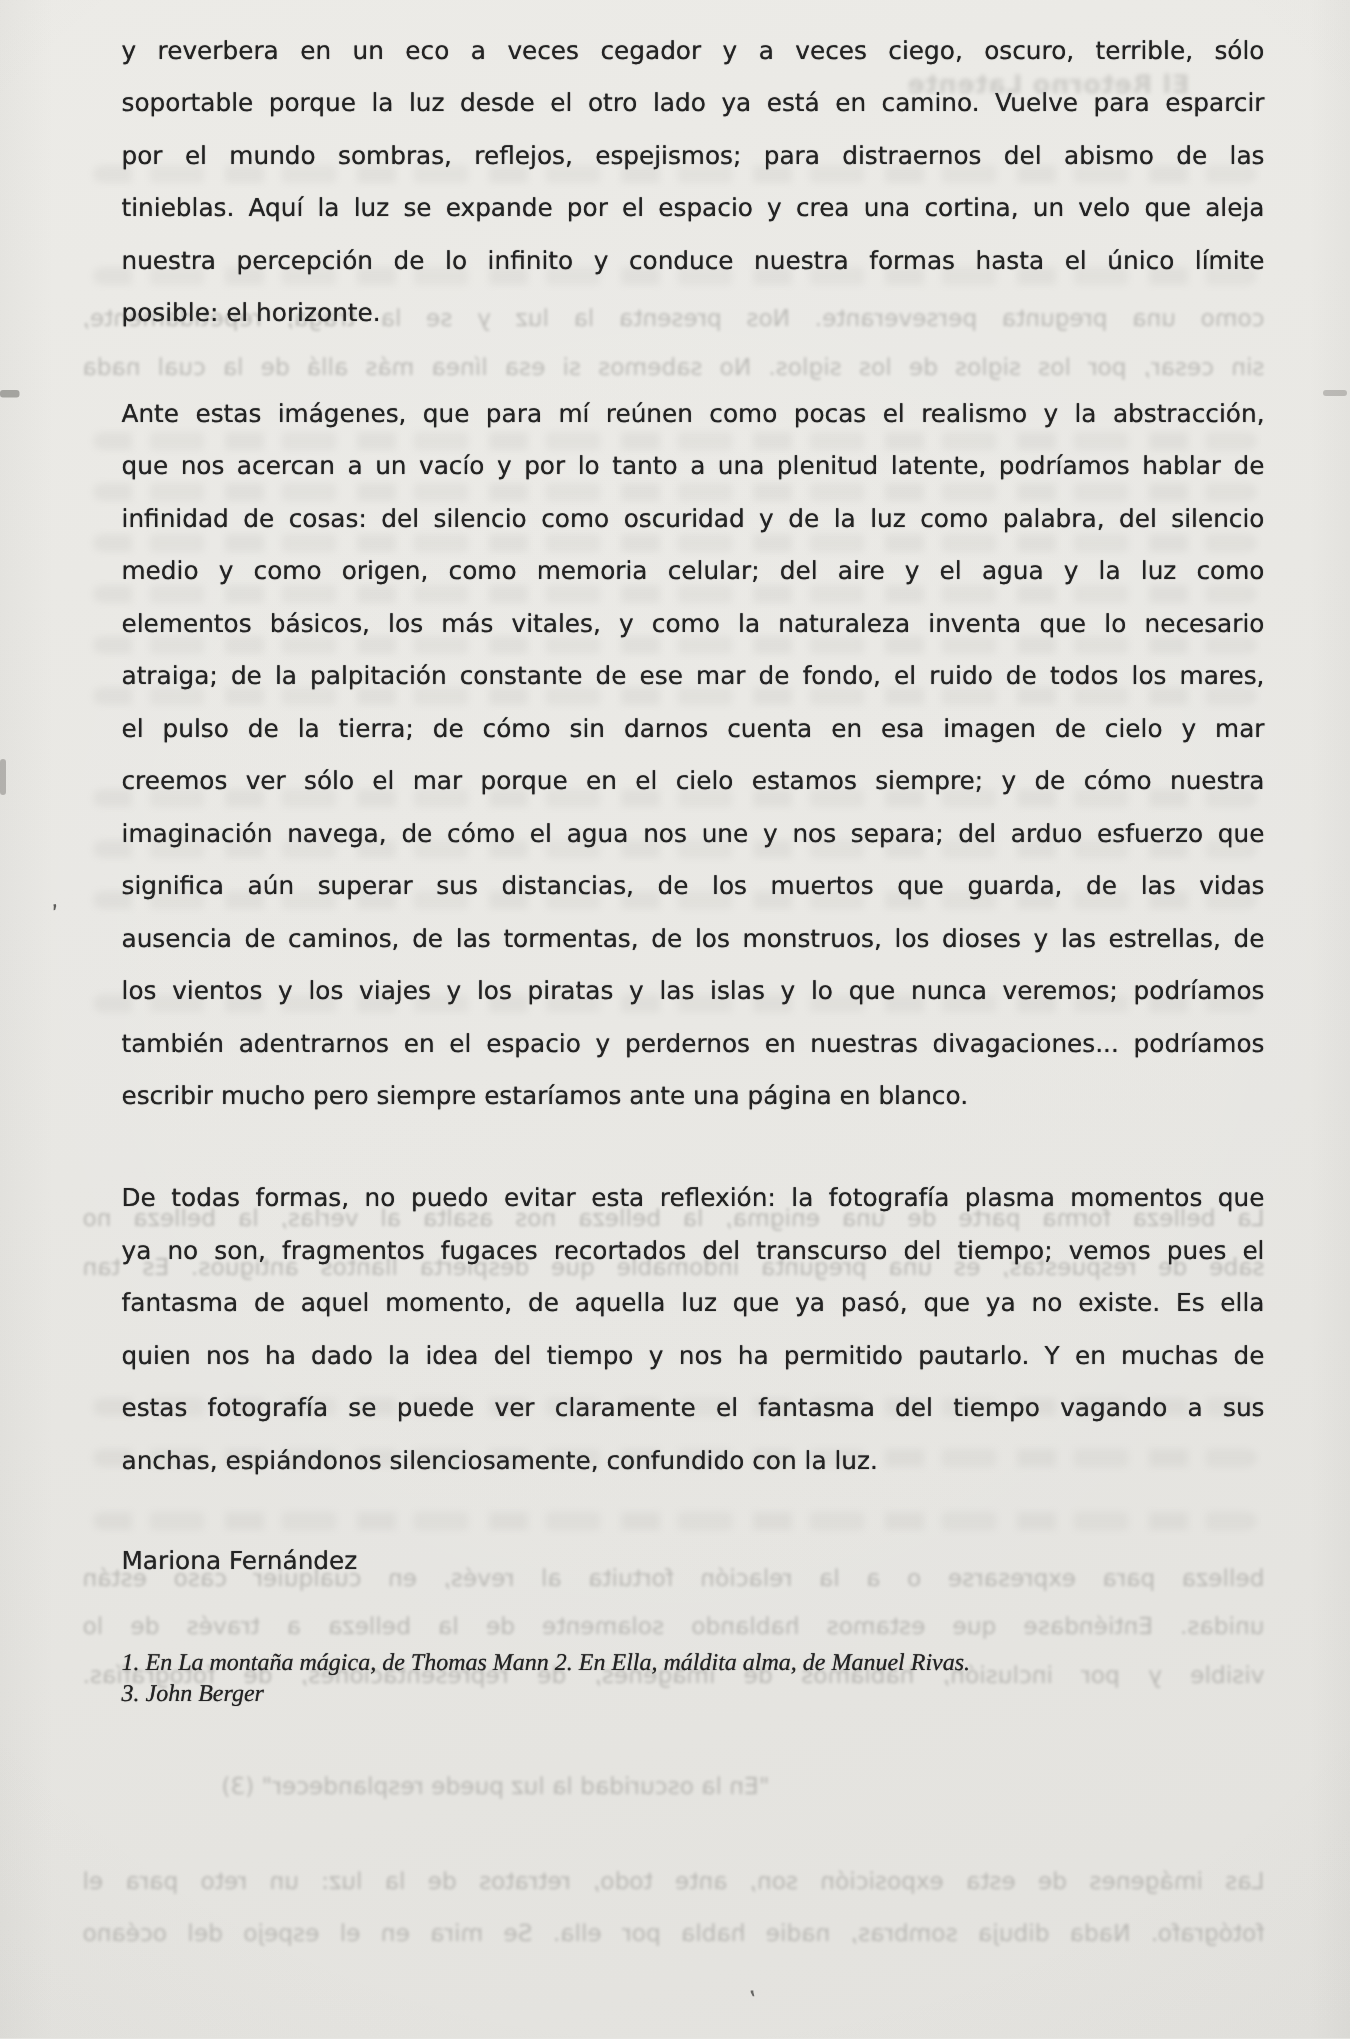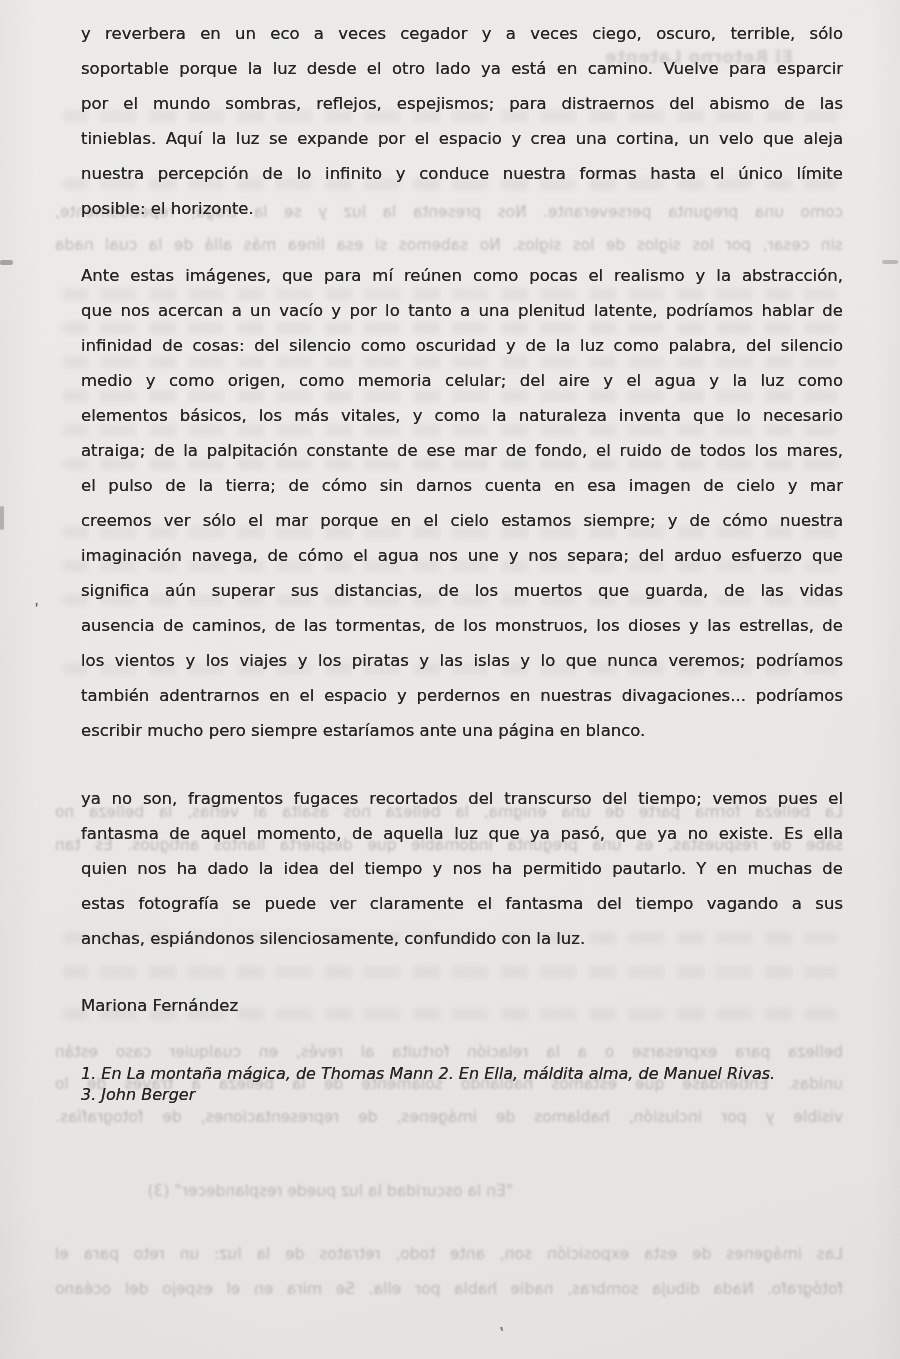--- a/index.html
+++ b/index.html
@@ -61,21 +61,21 @@
   .para + .para{margin-top:32px;}
   .para.p3{margin-top:33px;}
   .sig{margin-top:34px;}
   .line{
     height:35px;white-space:nowrap;overflow:visible;
     text-align:justify;text-align-last:justify;text-justify:inter-word;
     white-space:normal;
   }
   .line.natural{text-align:right;text-align-last:left;}
   .footnotes{margin-top:40px;font-style:italic;font-size:16px;line-height:21px;}
-  .fn-line{text-align:left;}
+  .fn-line{text-align:left;font-family:Liberation Serif, serif;}
 
   
   .artifact{position:absolute;z-index:3;color:#474745;}
   .mark-left{left:33px;top:590px;font-size:16px;transform:rotate(-12deg);opacity:.85;}
   .mark-bottom{left:499px;top:1324px;font-size:17px;opacity:.8;}
   .smudge{position:absolute;z-index:3;background:#55544f;border-radius:2px;}
   .smudge-a{left:0;top:260px;width:13px;height:5px;opacity:.45;}
   .smudge-b{left:882px;top:260px;width:16px;height:4px;opacity:.30;}
   .smudge-c{left:0;top:506px;width:4px;height:24px;opacity:.35;}
 </style>
@@ -136,20 +136,21 @@
       <div class="line">creemos ver sólo el mar porque en el cielo estamos siempre; y de cómo nuestra</div>
       <div class="line">imaginación navega, de cómo el agua nos une y nos separa; del arduo esfuerzo que</div>
       <div class="line">significa aún superar sus distancias, de los muertos que guarda, de las vidas</div>
       <div class="line">ausencia de caminos, de las tormentas, de los monstruos, los dioses y las estrellas, de</div>
       <div class="line">los vientos y los viajes y los piratas y las islas y lo que nunca veremos; podríamos</div>
       <div class="line">también adentrarnos en el espacio y perdernos en nuestras divagaciones... podríamos</div>
       <div class="line natural">escribir mucho pero siempre estaríamos ante una página en blanco.</div>
     </div>
 
     <div class="para p3">
+      <div class="line">De todas formas, no puedo evitar esta reflexión: la fotografía plasma momentos que</div>
       <div class="line">ya no son, fragmentos fugaces recortados del transcurso del tiempo; vemos pues el</div>
       <div class="line">fantasma de aquel momento, de aquella luz que ya pasó, que ya no existe.  Es ella</div>
       <div class="line">quien nos ha dado la idea del tiempo y nos ha permitido pautarlo.  Y en muchas de</div>
       <div class="line">estas fotografía se puede ver claramente el fantasma del tiempo vagando a sus</div>
       <div class="line natural">anchas, espiándonos silenciosamente, confundido con la luz.</div>
     </div>
 
     <div class="para sig">
       <div class="line natural">Mariona Fernández</div>
     </div>

